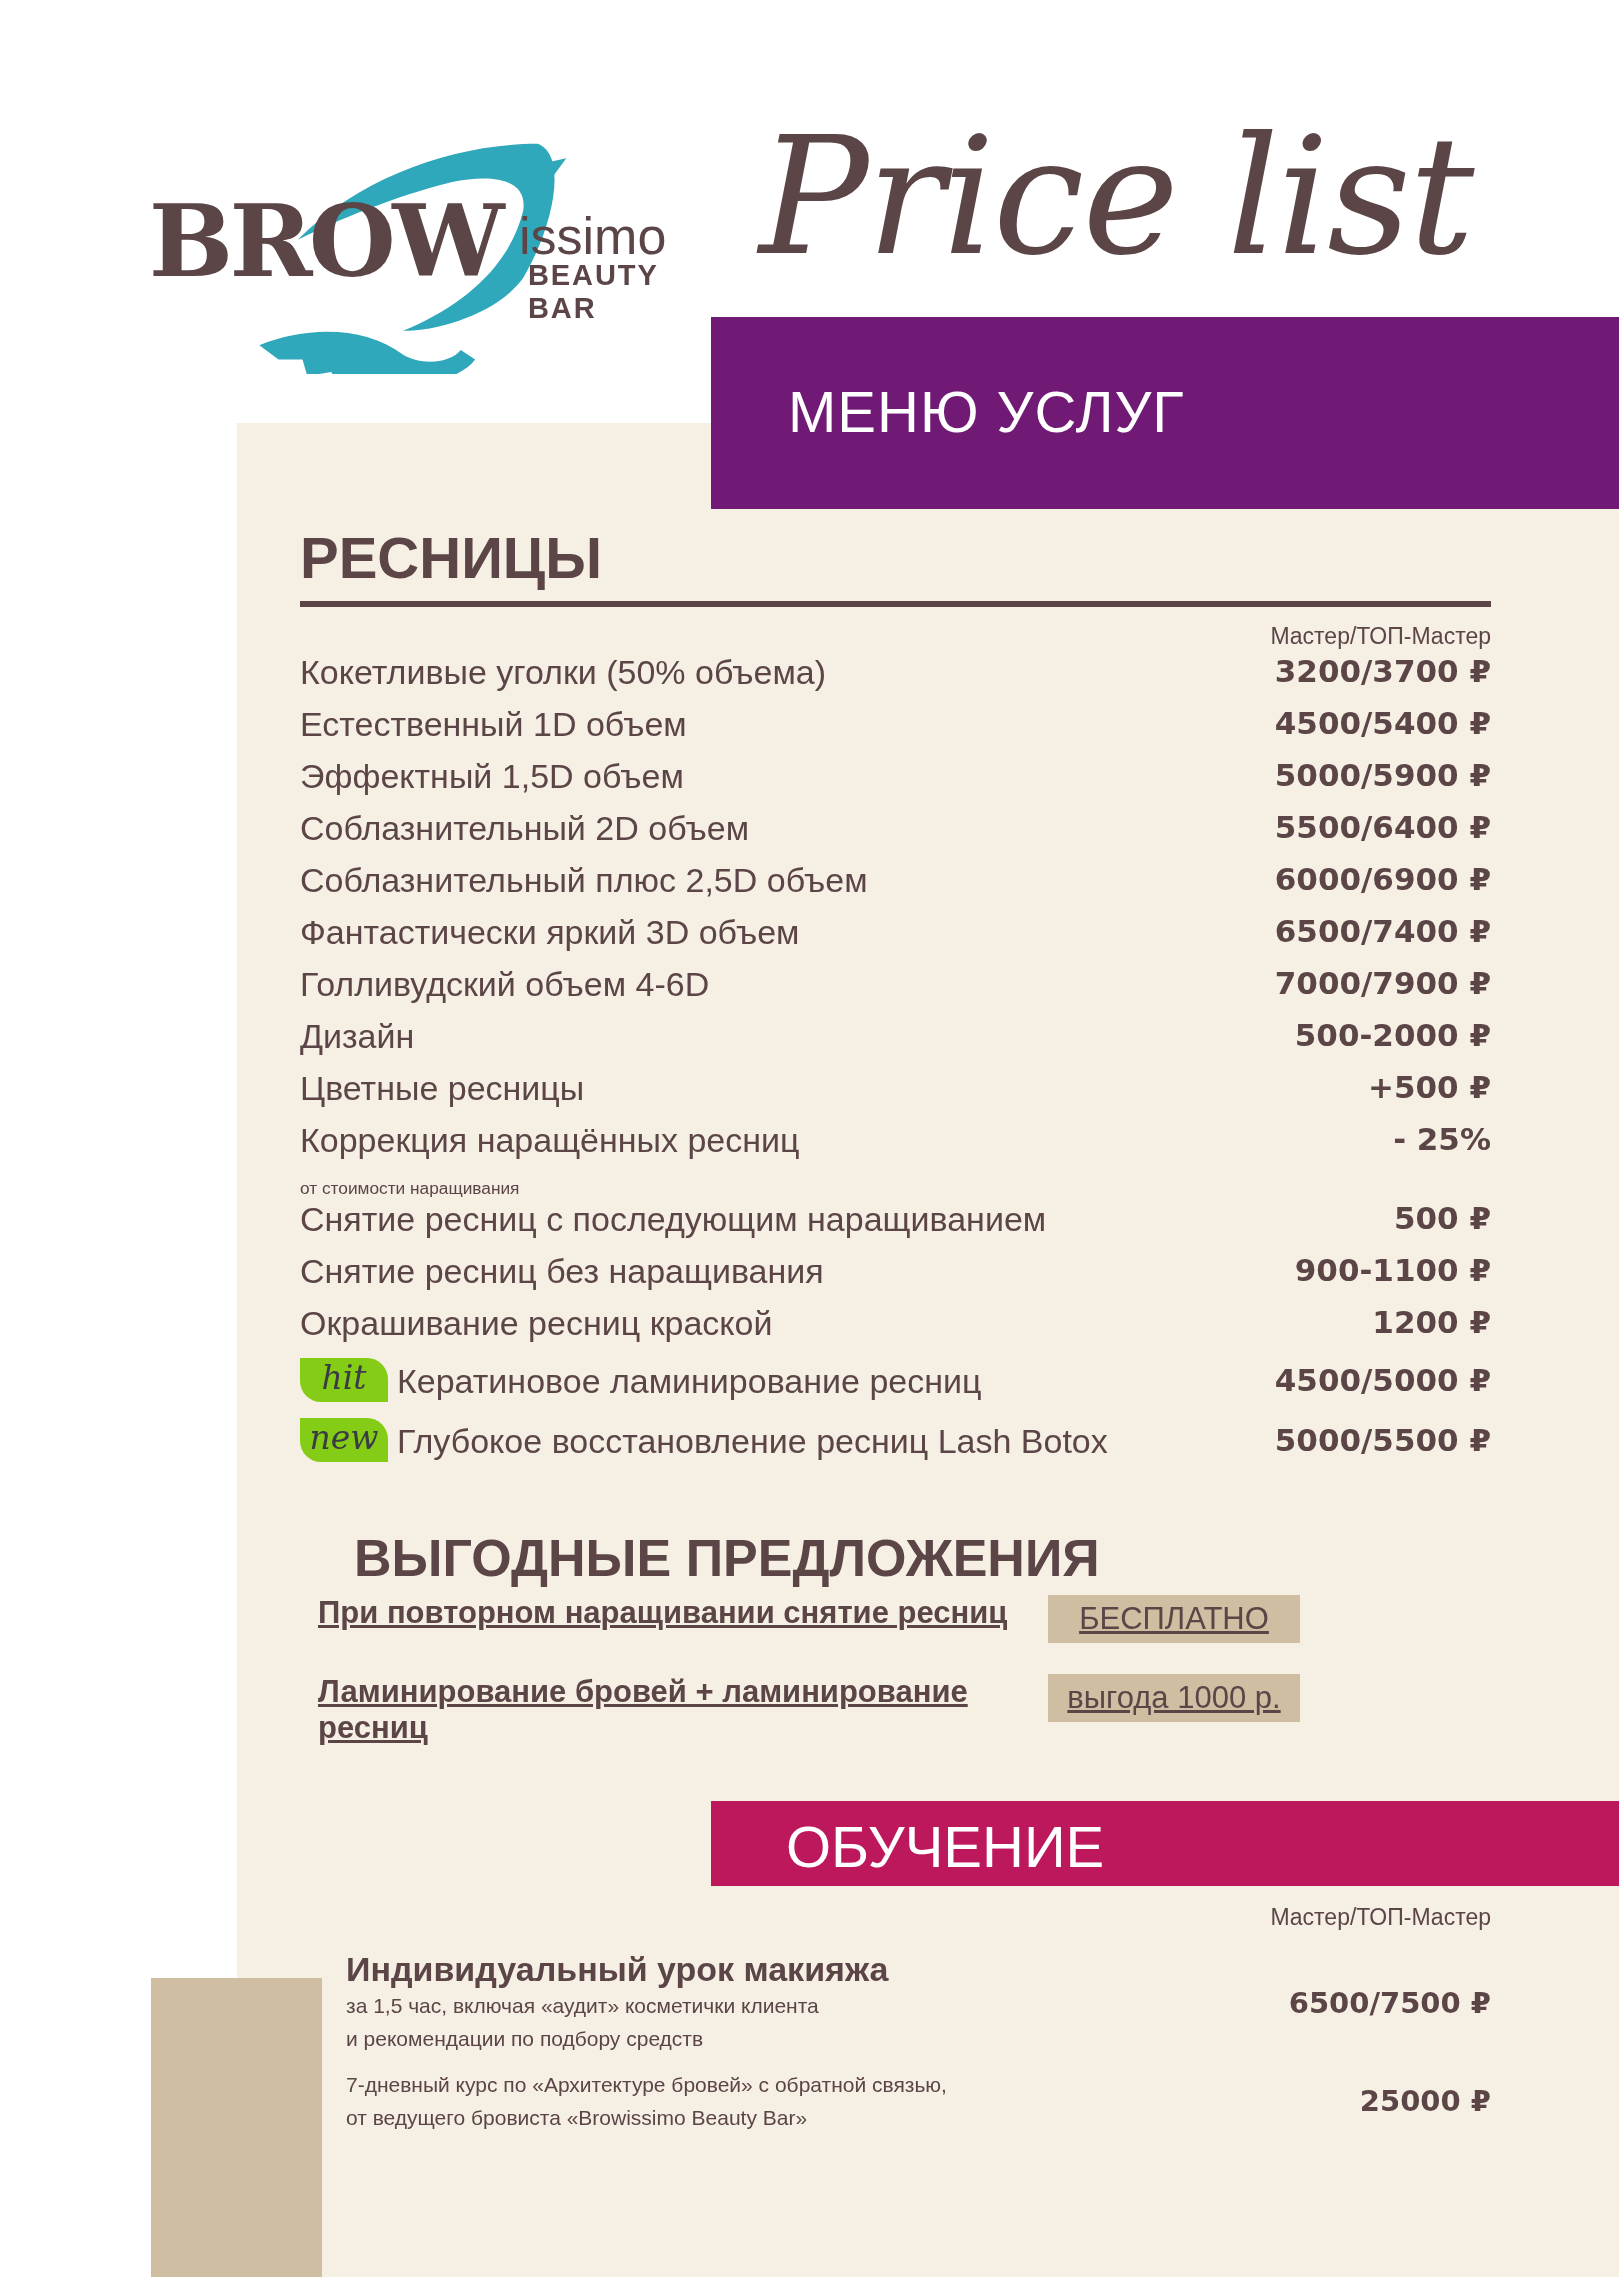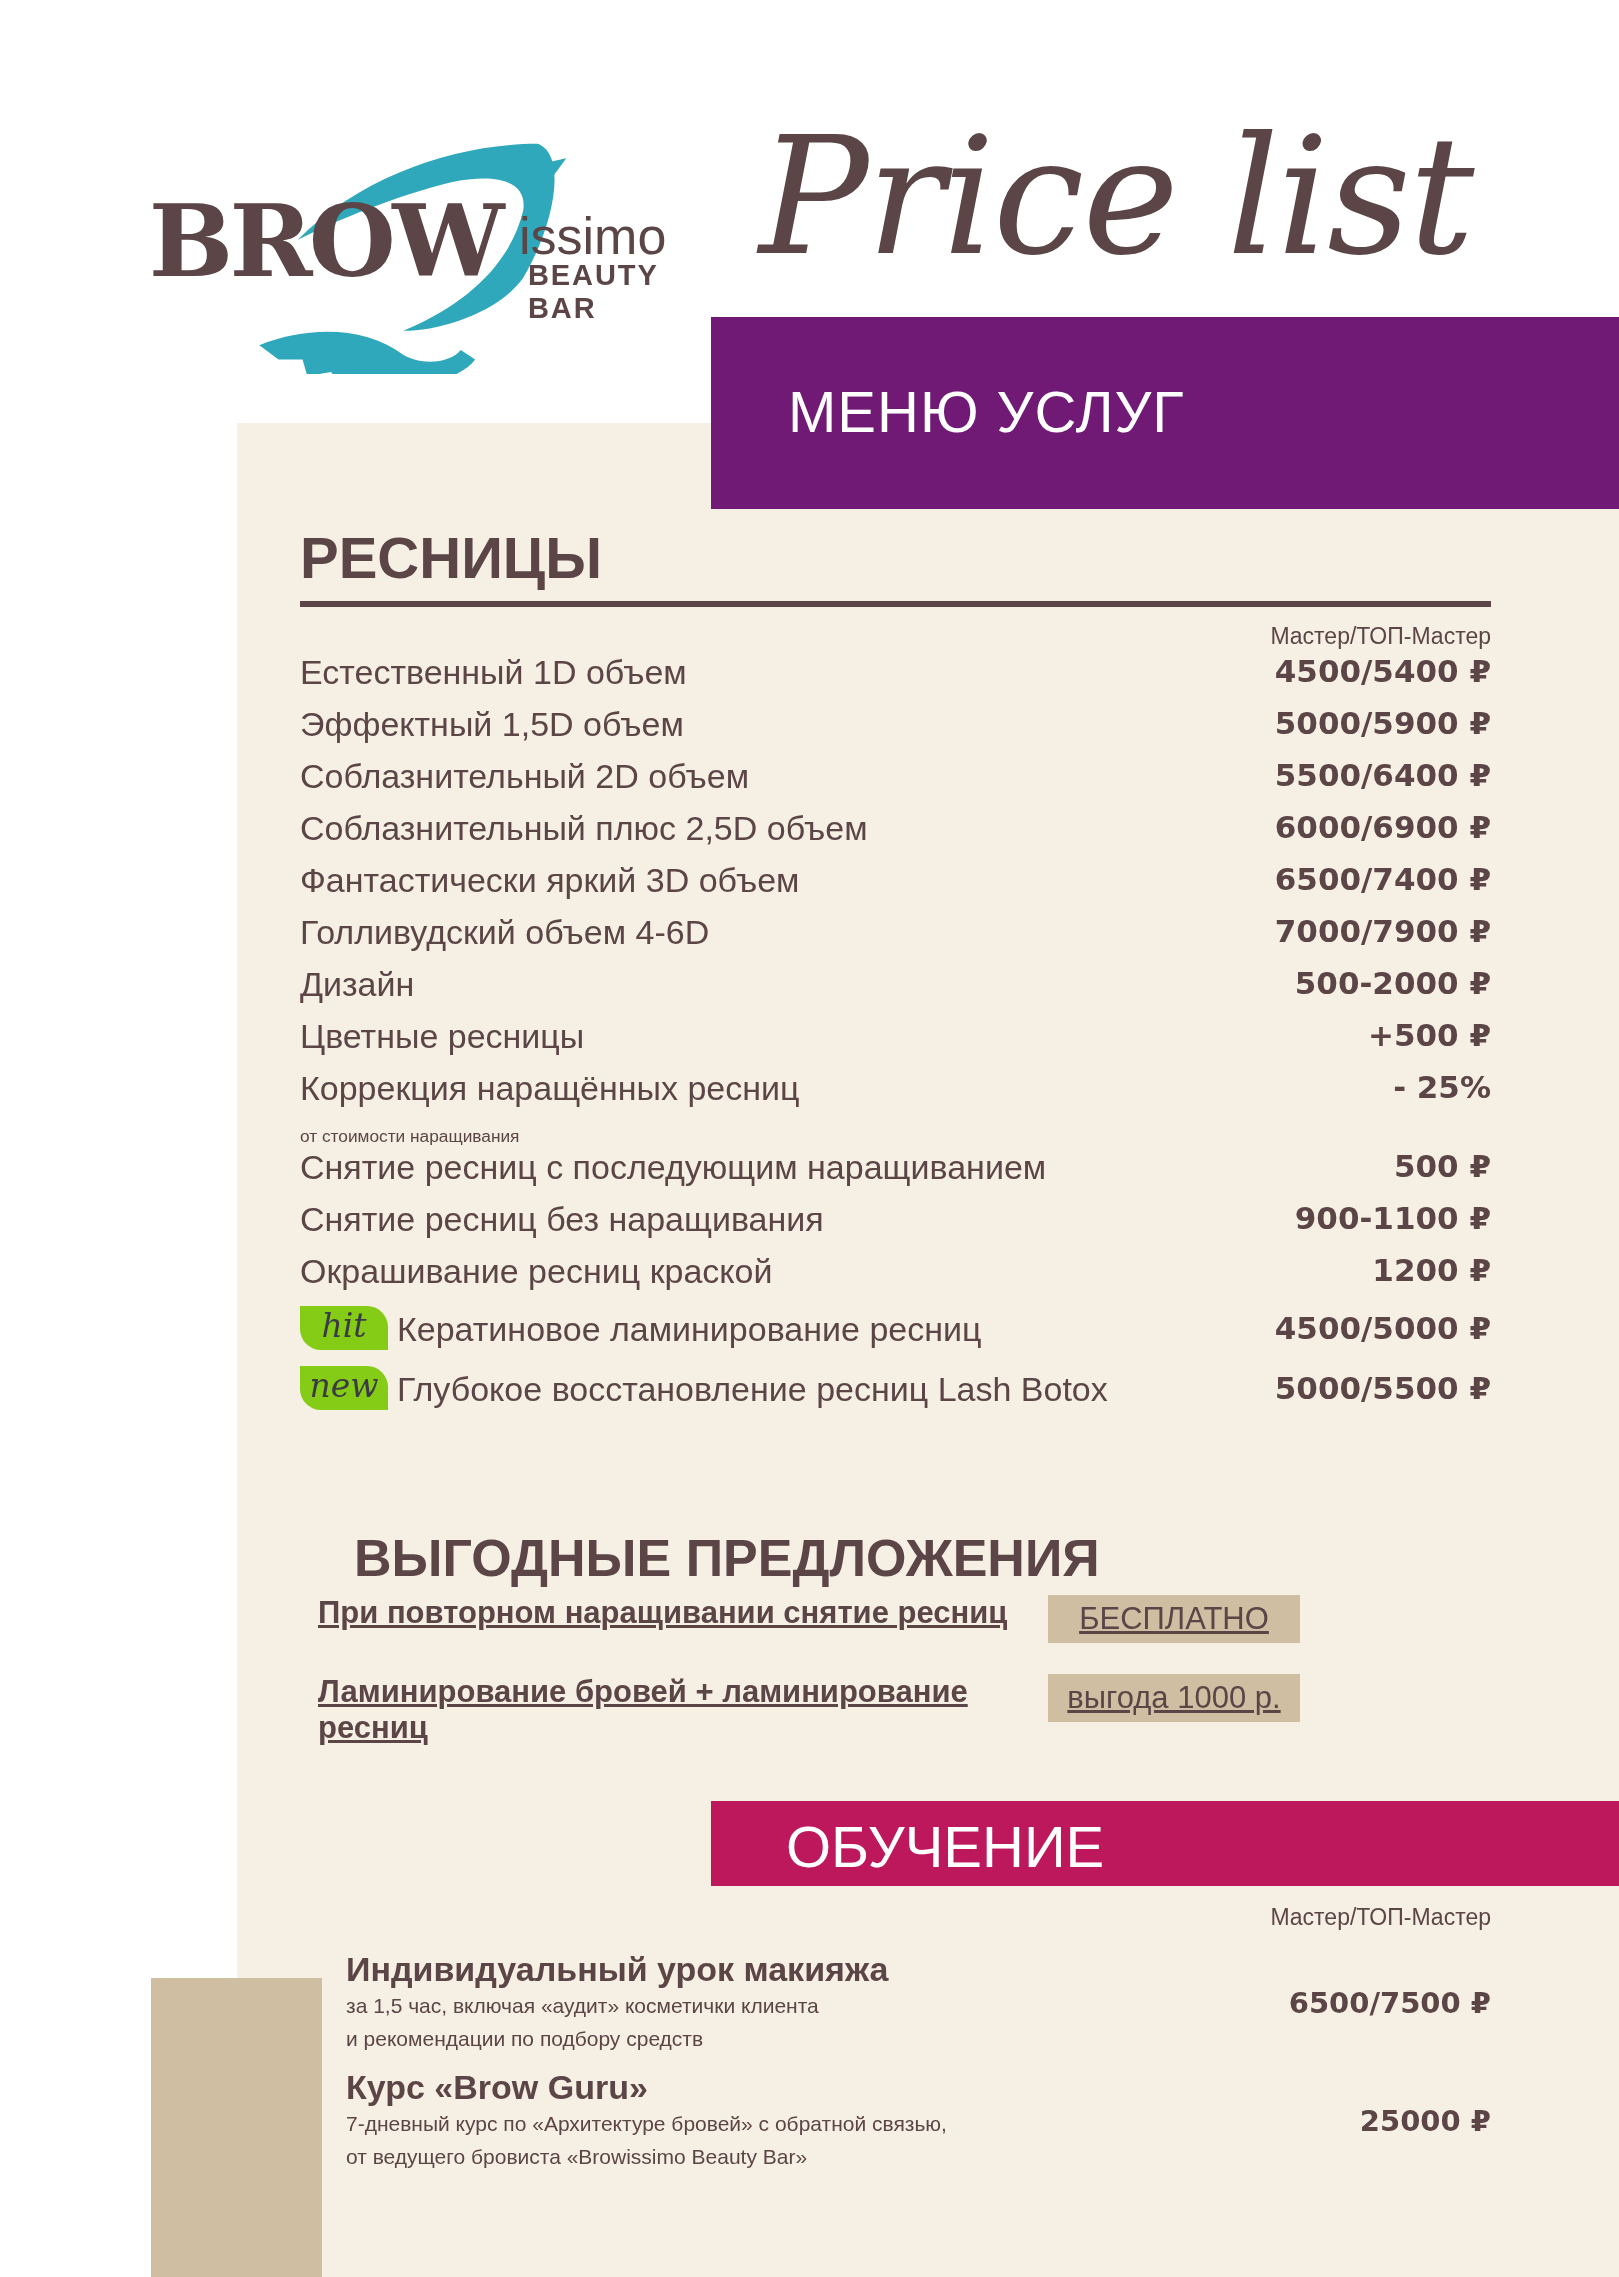--- a/index.html
+++ b/index.html
@@ -75,20 +75,24 @@
 </div>
 
 <div class="abs price-list">Price list</div>
 
 <div class="abs h-section lashes-title">РЕСНИЦЫ</div>
 <div class="abs lashes-rule"></div>
 <div class="abs col-hdr" style="top:623px">Мастер/ТОП-Мастер</div>
 
 <div class="abs svc-list">
   <div class="row" style="height:52px">
+      <span class="name">Кокетливые уголки (50% объема)</span>
+      <span class="price">3200/3700 ₽</span>
+    </div>
+  <div class="row" style="height:52px">
       <span class="name">Естественный 1D объем</span>
       <span class="price">4500/5400 ₽</span>
     </div>
   <div class="row" style="height:52px">
       <span class="name">Эффектный 1,5D объем</span>
       <span class="price">5000/5900 ₽</span>
     </div>
   <div class="row" style="height:52px">
       <span class="name">Соблазнительный 2D объем</span>
       <span class="price">5500/6400 ₽</span>
@@ -158,20 +162,19 @@
   <div class="edu-item">
     <div>
       <div class="t">Индивидуальный урок макияжа</div>
       <div class="d">за 1,5 час, включая «аудит» косметички клиента</div>
       <div class="d">и рекомендации по подбору средств</div>
     </div>
     <span class="p">6500/7500 ₽</span>
   </div>
   <div class="edu-item">
     <div>
-      <div class="t">Курс «Brow Guru»</div>
       <div class="d">7-дневный курс по «Архитектуре бровей» с обратной связью,</div>
       <div class="d">от ведущего бровиста «Browissimo Beauty Bar»</div>
     </div>
     <span class="p">25000 ₽</span>
   </div>
 </div>
 
 
 </body></html>

